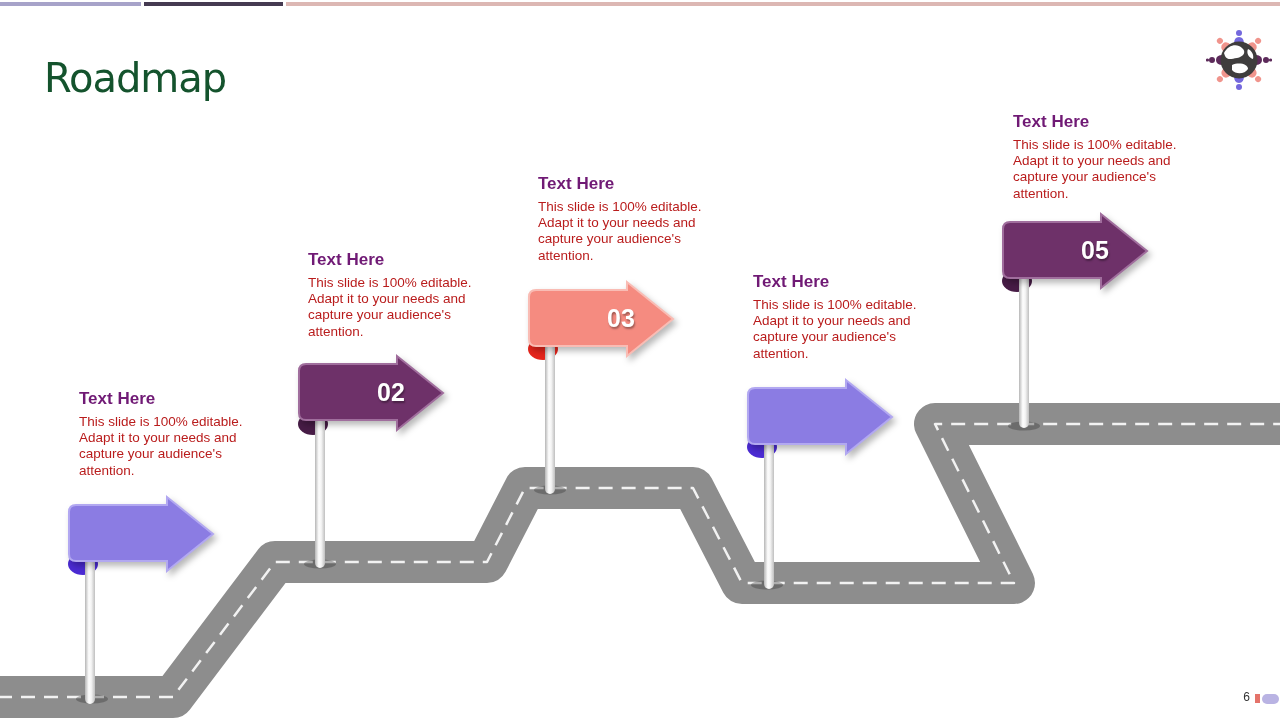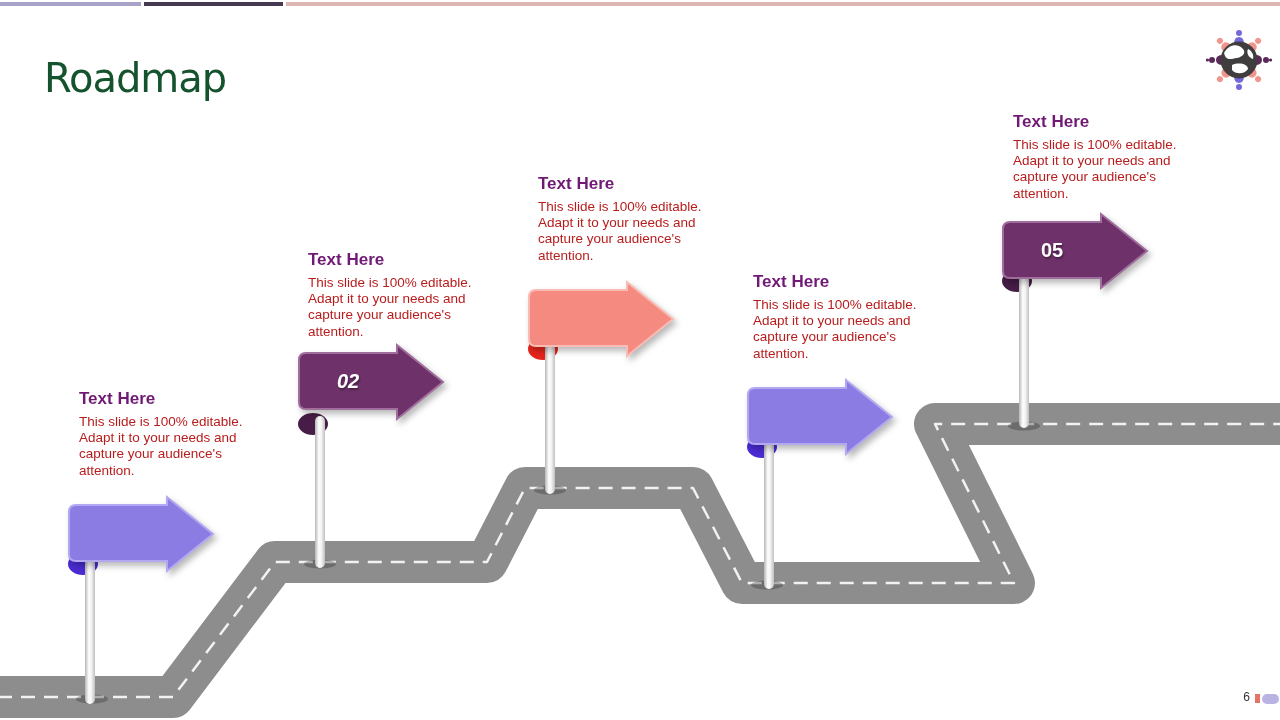--- a/index.html
+++ b/index.html
@@ -39,22 +39,23 @@
     position:absolute;width:10px;border-radius:5px;z-index:3;
     background:linear-gradient(to right,#b6b6b6,#fdfdfd 38%,#f5f5f5 62%,#bfbfbf);
   }
   
   .sign{position:absolute;width:150px;height:80px;z-index:4;}
   .sign svg{position:absolute;left:0;top:0;width:100%;height:100%;overflow:visible;}
   .sign .arrow-path{filter:drop-shadow(3px 4px 3px rgba(0,0,0,0.28));}
   .sign-number{
     position:absolute;left:1px;top:10px;width:98px;height:56px;
     display:flex;align-items:center;justify-content:center;
-    font-size:20px;font-weight:700;color:#ffffff;
+    font-size:25px;font-weight:700;color:#ffffff;
     text-shadow:1px 2px 2px rgba(0,0,0,0.35);
+    padding-left:43px;
   }
   
   .page-number{position:absolute;left:1236px;top:690px;font-size:12px;color:#333333;width:14px;text-align:right;}
   .footer-tick{position:absolute;left:1255px;top:694px;width:5px;height:9px;}
   .footer-bar{position:absolute;left:1262px;top:694px;width:17px;height:10px;border-radius:5px;}
 </style>
 </head>
 <body>
 
 <div class="slide">
@@ -139,37 +140,38 @@
       <path class="arrow-path" d="M 8 10 H 99 V 2 L 145 39 L 99 76 V 66 H 8 Q 1 66 1 59 V 17 Q 1 10 8 10 Z" stroke-width="2" fill="#8b7ce3" stroke="#b2a8f1"></path>
     </svg>
   </div>
 
   <div class="tblock tb2">
     <h3>Text Here</h3>
     <p>This slide is 100% editable. Adapt it to your needs and capture your audience's attention.</p>
   </div>
   <div class="fold" style="left: 298px; top: 413px; background: rgb(71, 28, 70);"></div>
   <div class="pole" style="left:315px;top:416px;height:152px;"></div>
-  <div class="sign" style="left:298px;top:343px;font-style:italic;">
+  <div class="sign" style="left:298px;top:354px;">
     <svg viewBox="0 0 150 80">
       <path class="arrow-path" d="M 8 10 H 99 V 2 L 145 39 L 99 76 V 66 H 8 Q 1 66 1 59 V 17 Q 1 10 8 10 Z" stroke-width="2" fill="#6e3169" stroke="#a06e9d"></path>
     </svg>
     <div class="sign-number">02</div>
   </div>
 
   <div class="tblock tb3">
     <h3>Text Here</h3>
     <p>This slide is 100% editable. Adapt it to your needs and capture your audience's attention.</p>
   </div>
   <div class="fold" style="left: 528px; top: 338px; background: rgb(229, 37, 28);"></div>
   <div class="pole" style="left:545px;top:341px;height:153px;"></div>
   <div class="sign" style="left:528px;top:280px;">
     <svg viewBox="0 0 150 80">
       <path class="arrow-path" d="M 8 10 H 99 V 2 L 145 39 L 99 76 V 66 H 8 Q 1 66 1 59 V 17 Q 1 10 8 10 Z" stroke-width="2" fill="#f58b80" stroke="#f9bcb4"></path>
     </svg>
+    <div class="sign-number">03</div>
   </div>
 
   <div class="tblock tb4">
     <h3>Text Here</h3>
     <p>This slide is 100% editable. Adapt it to your needs and capture your audience's attention.</p>
   </div>
   <div class="fold" style="left: 747px; top: 436px; background: rgb(75, 43, 211);"></div>
   <div class="pole" style="left:764px;top:439px;height:150px;"></div>
   <div class="sign" style="left:747px;top:378px;">
     <svg viewBox="0 0 150 80">

